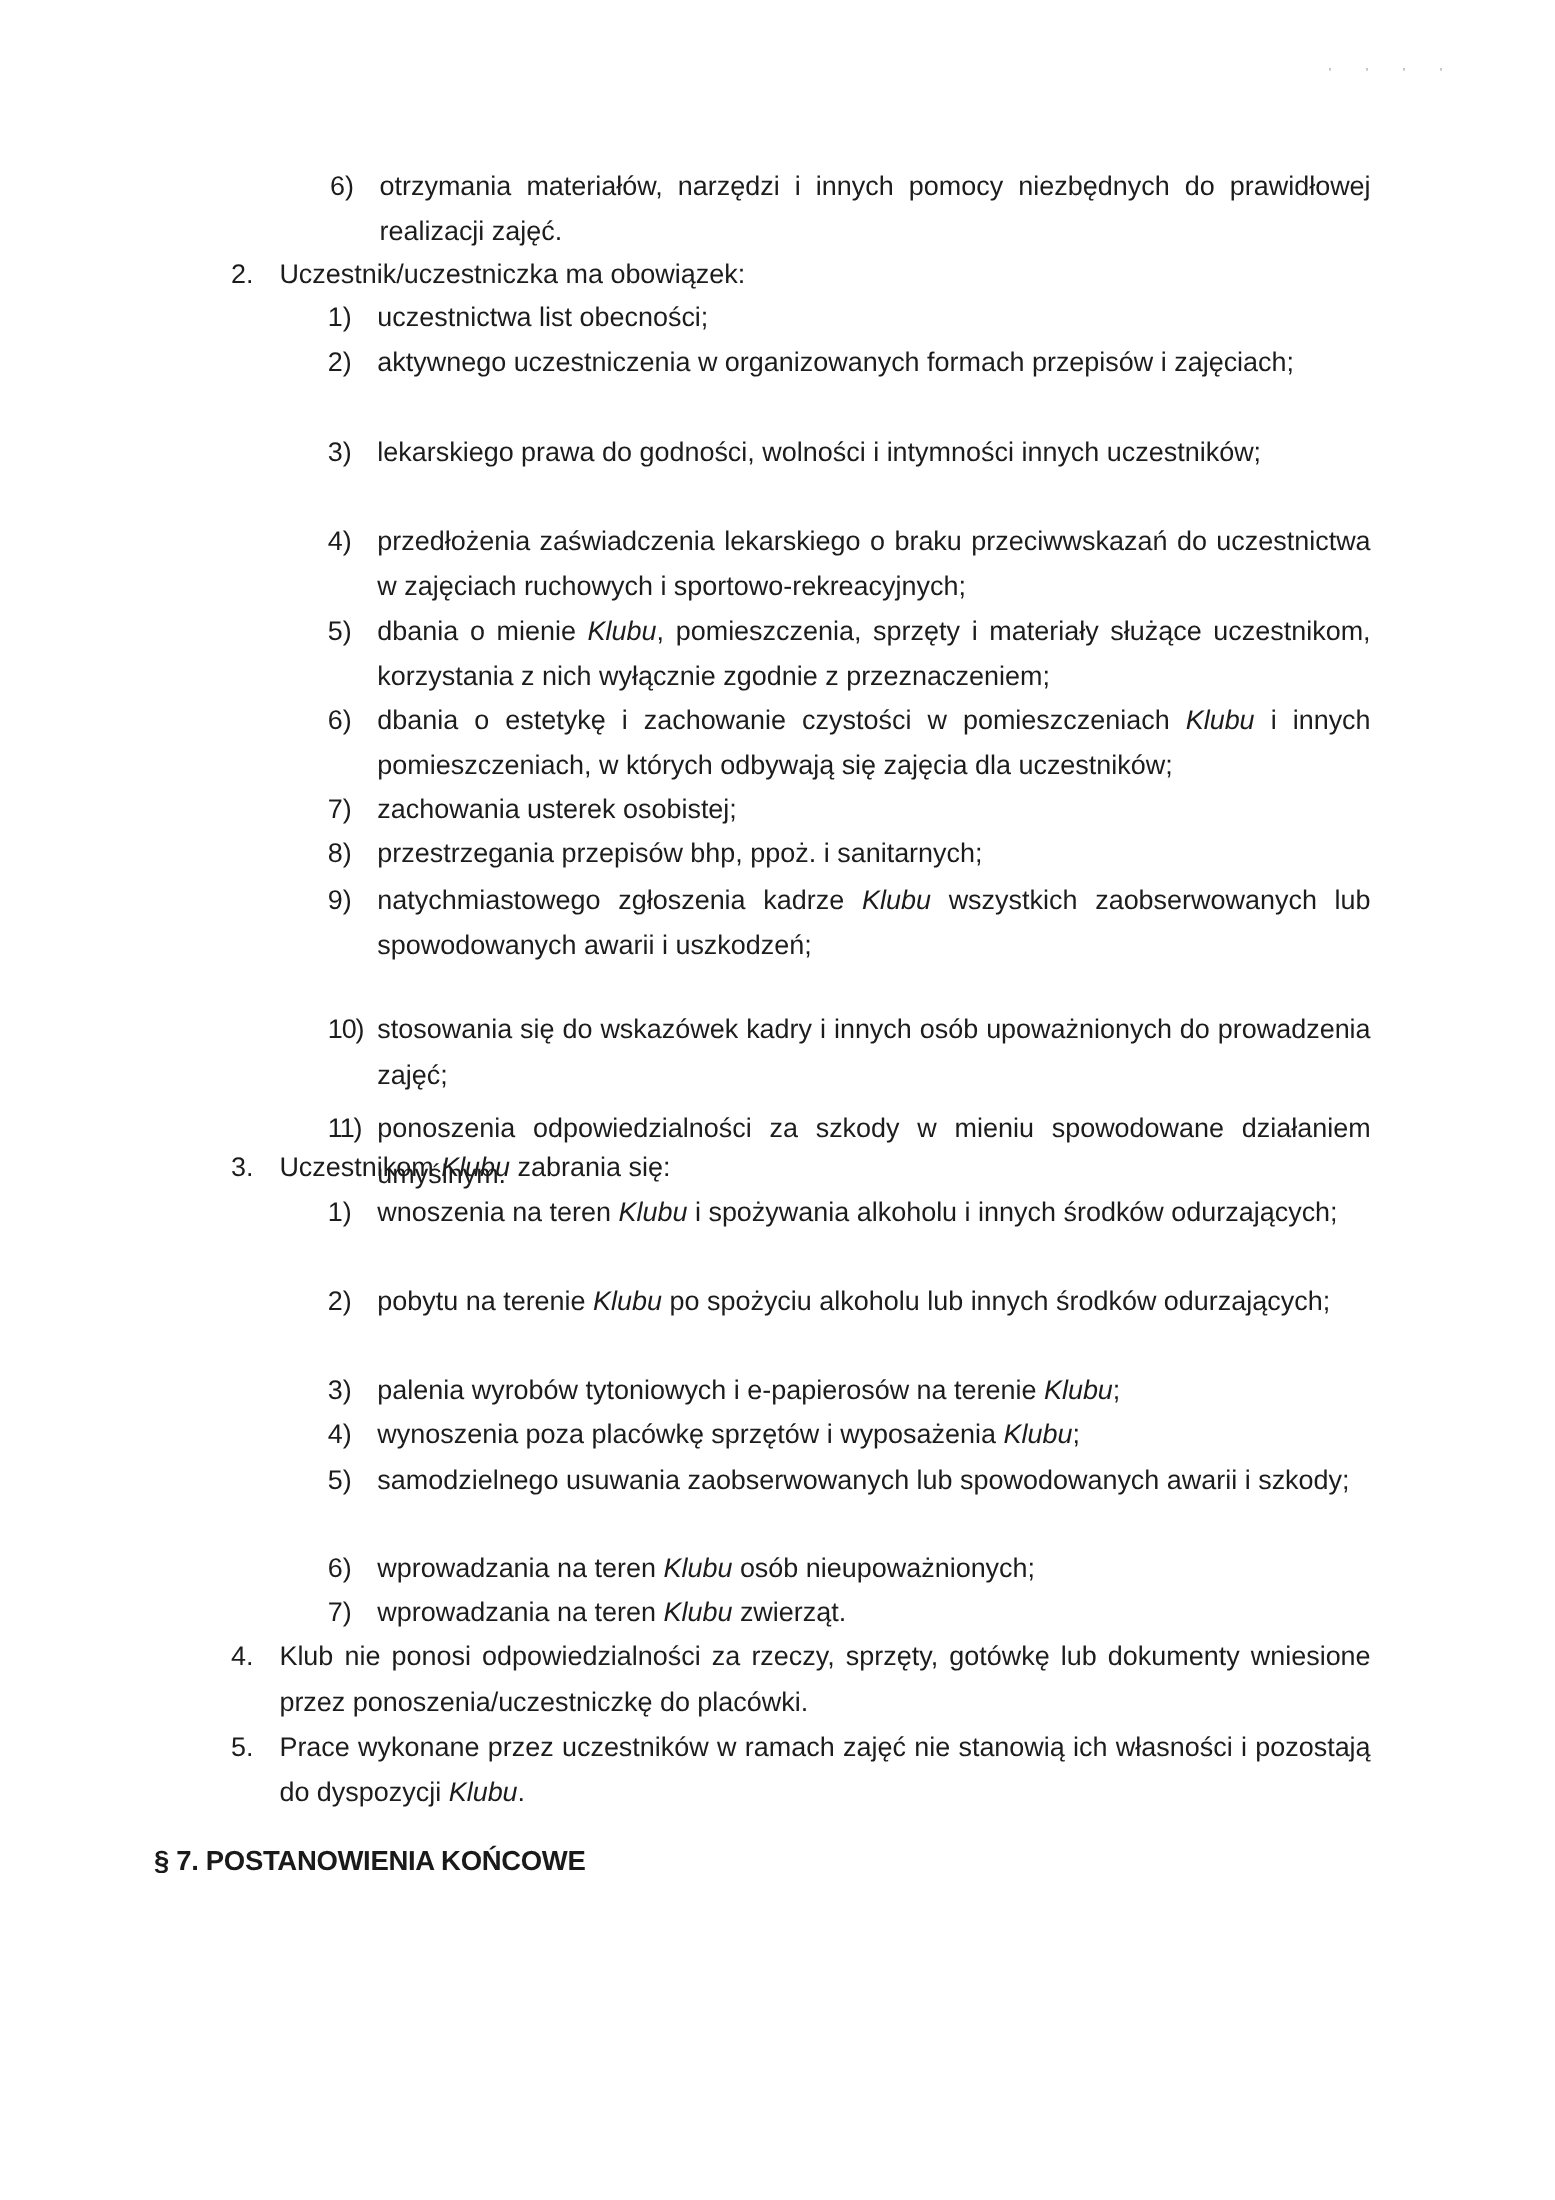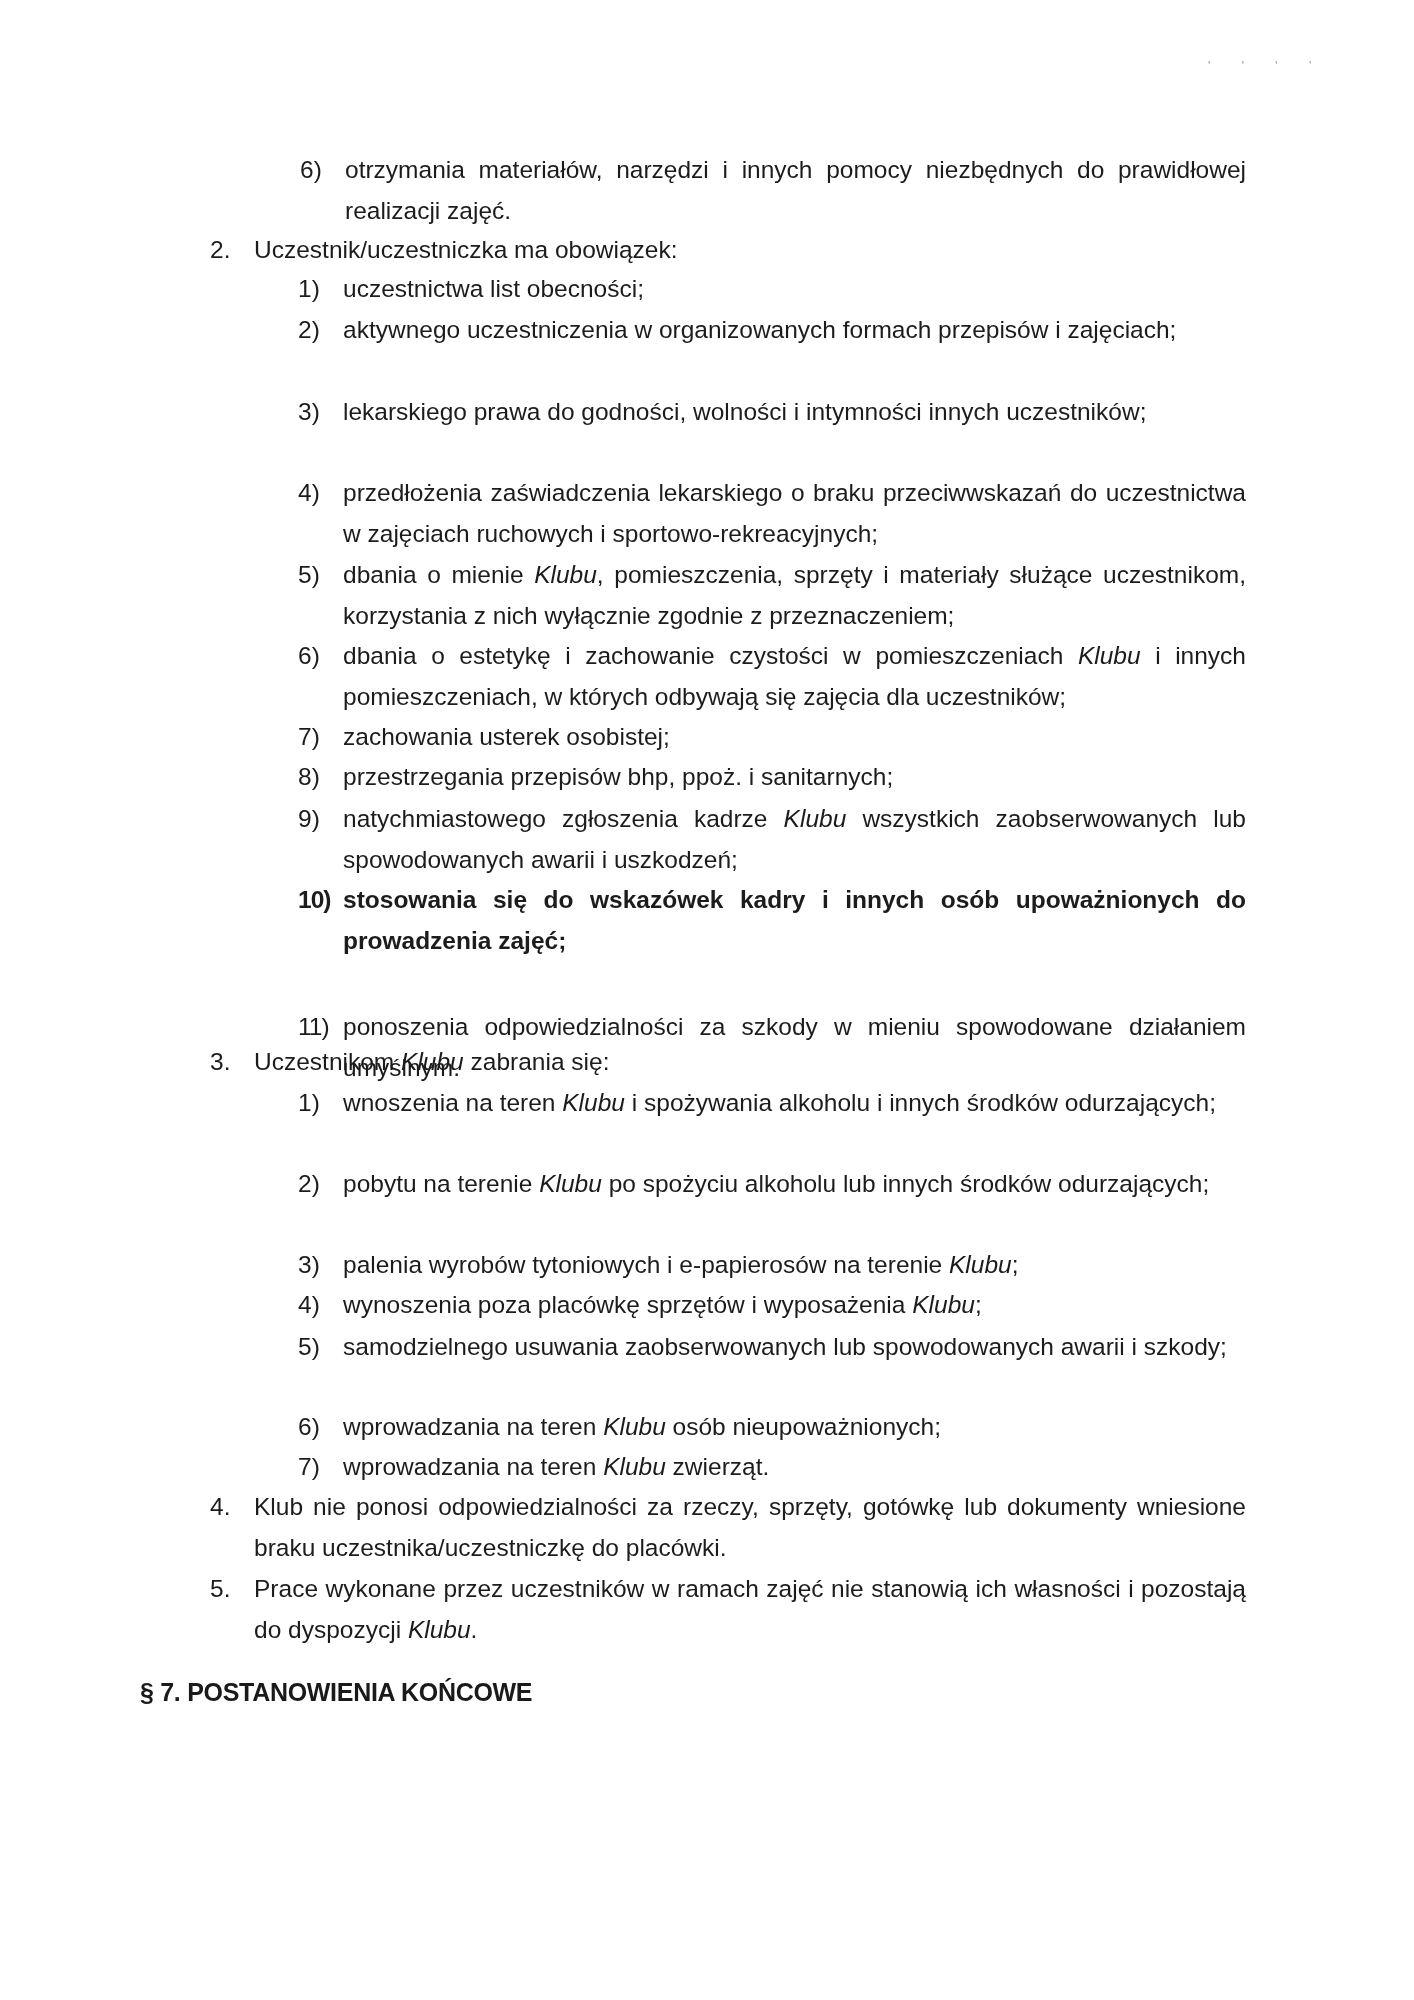--- a/index.html
+++ b/index.html
@@ -74,21 +74,21 @@
         <span class="txt">zachowania usterek osobistej;</span>
       </div>
       <div class="row lvl2" style="top: 757px;">
         <span class="num">8)</span>
         <span class="txt">przestrzegania przepisów bhp, ppoż. i sanitarnych;</span>
       </div>
       <div class="row lvl2" style="top: 799px;">
         <span class="num">9)</span>
         <span class="txt">natychmiastowego zgłoszenia kadrze <em>Klubu</em> wszystkich zaobserwowanych lub spowodowanych awarii i uszkodzeń;</span>
       </div>
-      <div class="row lvl2 two" style="top: 880px; font-weight: bold;">
+      <div class="row lvl2 two" style="top: 917px;">
         <span class="num">10)</span>
         <span class="txt">stosowania się do wskazówek kadry i innych osób upoważnionych do prowadzenia zajęć;</span>
       </div>
       <div class="row lvl2 two" style="top: 1007px;">
         <span class="num">11)</span>
         <span class="txt">ponoszenia odpowiedzialności za szkody w mieniu spowodowane działaniem umyślnym.</span>
       </div>
     </div>
   <div id="s3-head">
       <div class="row lvl1" style="top: 1042px;">
@@ -122,21 +122,21 @@
         <span class="txt">wprowadzania na teren <em>Klubu</em> osób nieupoważnionych;</span>
       </div>
       <div class="row lvl2" style="top: 1447px;">
         <span class="num">7)</span>
         <span class="txt">wprowadzania na teren <em>Klubu</em> zwierząt.</span>
       </div>
     </div>
 
   <div class="row lvl1" style="top:1487px">
     <span class="num">4.</span>
-    <span class="txt">Klub nie ponosi odpowiedzialności za rzeczy, sprzęty, gotówkę lub dokumenty wniesione braku uczestnika/uczestniczkę do placówki.</span>
+    <span class="txt">Klub nie ponosi odpowiedzialności za rzeczy, sprzęty, gotówkę lub dokumenty wniesione przez ponoszenia/uczestniczkę do placówki.</span>
   </div>
 
   <div id="s5">
       <div class="row lvl1" style="top: 1569px;">
         <span class="num">5.</span>
         <span class="txt">Prace wykonane przez uczestników w ramach zajęć nie stanowią ich własności i pozostają do dyspozycji <em>Klubu</em>.</span>
       </div>
     </div>
 
   <div class="heading">§ 7. POSTANOWIENIA KOŃCOWE</div>

